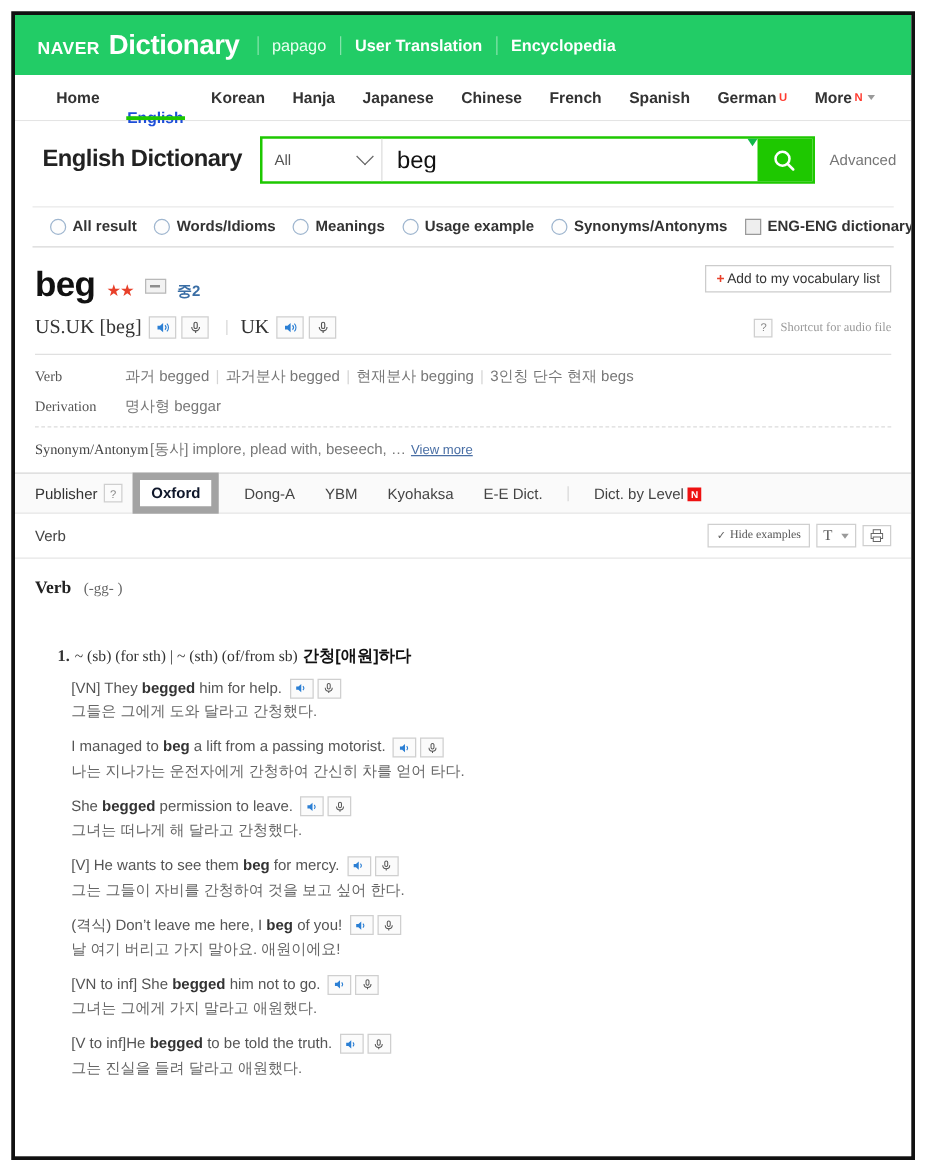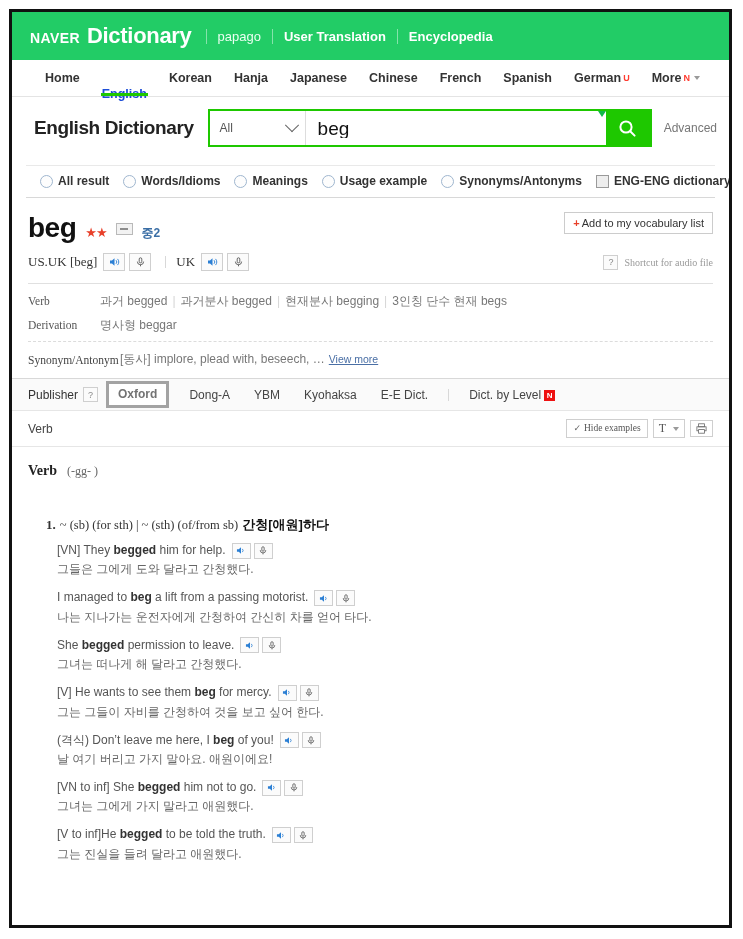--- a/index.html
+++ b/index.html
@@ -302,21 +302,21 @@
 
   .pron-line {
     display: flex;
     align-items: center;
     margin-top: 9px;
     justify-content: space-between;
   }
   .pron-left { display: flex; align-items: center; }
   .pron-label {
     font-family: "Liberation Serif", serif;
-    font-size: 13px;
+    font-size: 16px;
     color: #333333;
     margin-right: 6px;
     white-space: nowrap;
   }
   .icon-btn {
     width: 20px; height: 16px;
     border: 1px solid #cfcfcf;
     background: #fbfbfb;
     display: inline-flex;
     align-items: center;
@@ -422,23 +422,23 @@
     white-space: nowrap;
   }
   .pub-tab {
     font-size: 12px;
     color: #444444;
     padding: 0 12px;
     cursor: pointer;
     white-space: nowrap;
   }
   .pub-tab.active {
-    color: #737373;
-    font-weight: bold;
-    border: 3px solid #a3a3a3;
+    color: #0f172a;
+    font-weight: bold;
+    border: 6px solid #a3a3a3;
     background: #ffffff;
     padding: 4px 9px;
     margin: 0 8px;
     line-height: 1.1;
     text-align: center;
   }
   .pub-sep { width:1px; height: 12px; background: #d8d8d8; margin: 0 8px; }
   .n-badge {
     display: inline-block;
     background: #ee1111;

